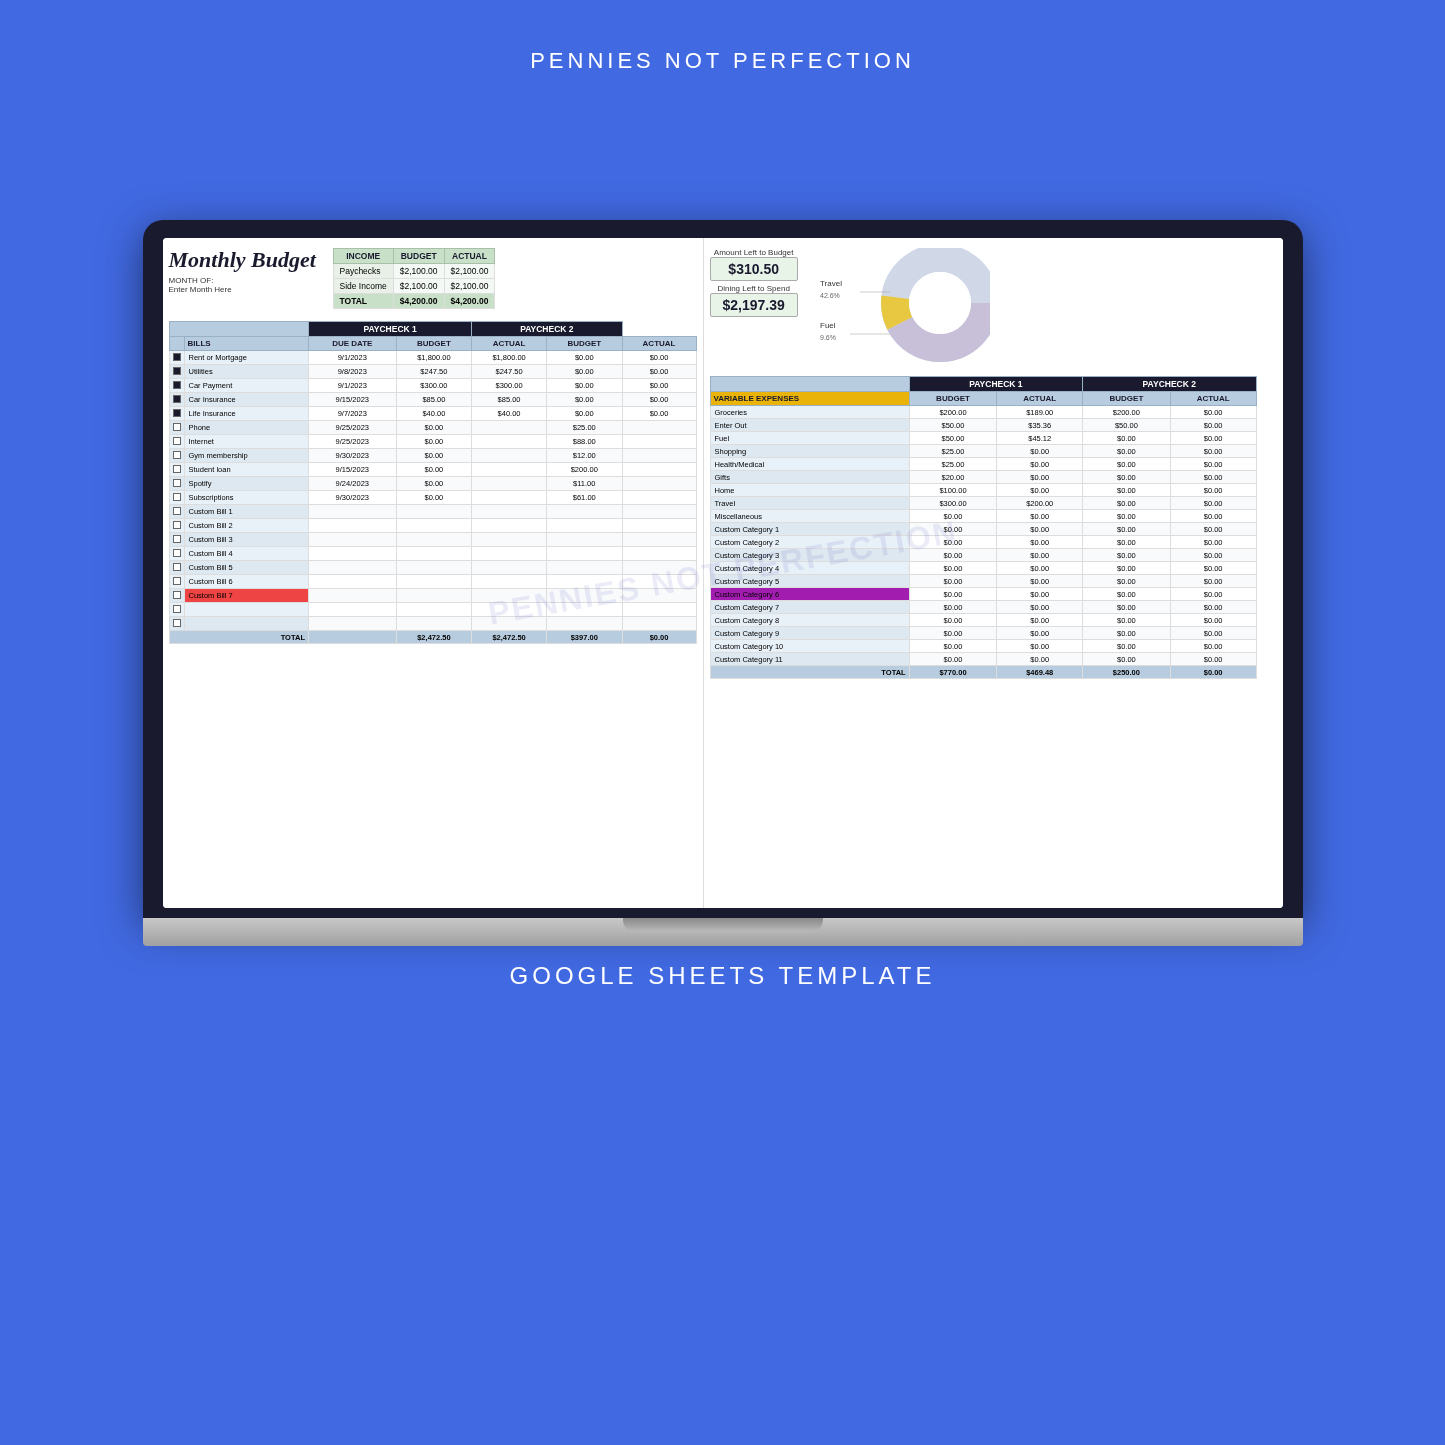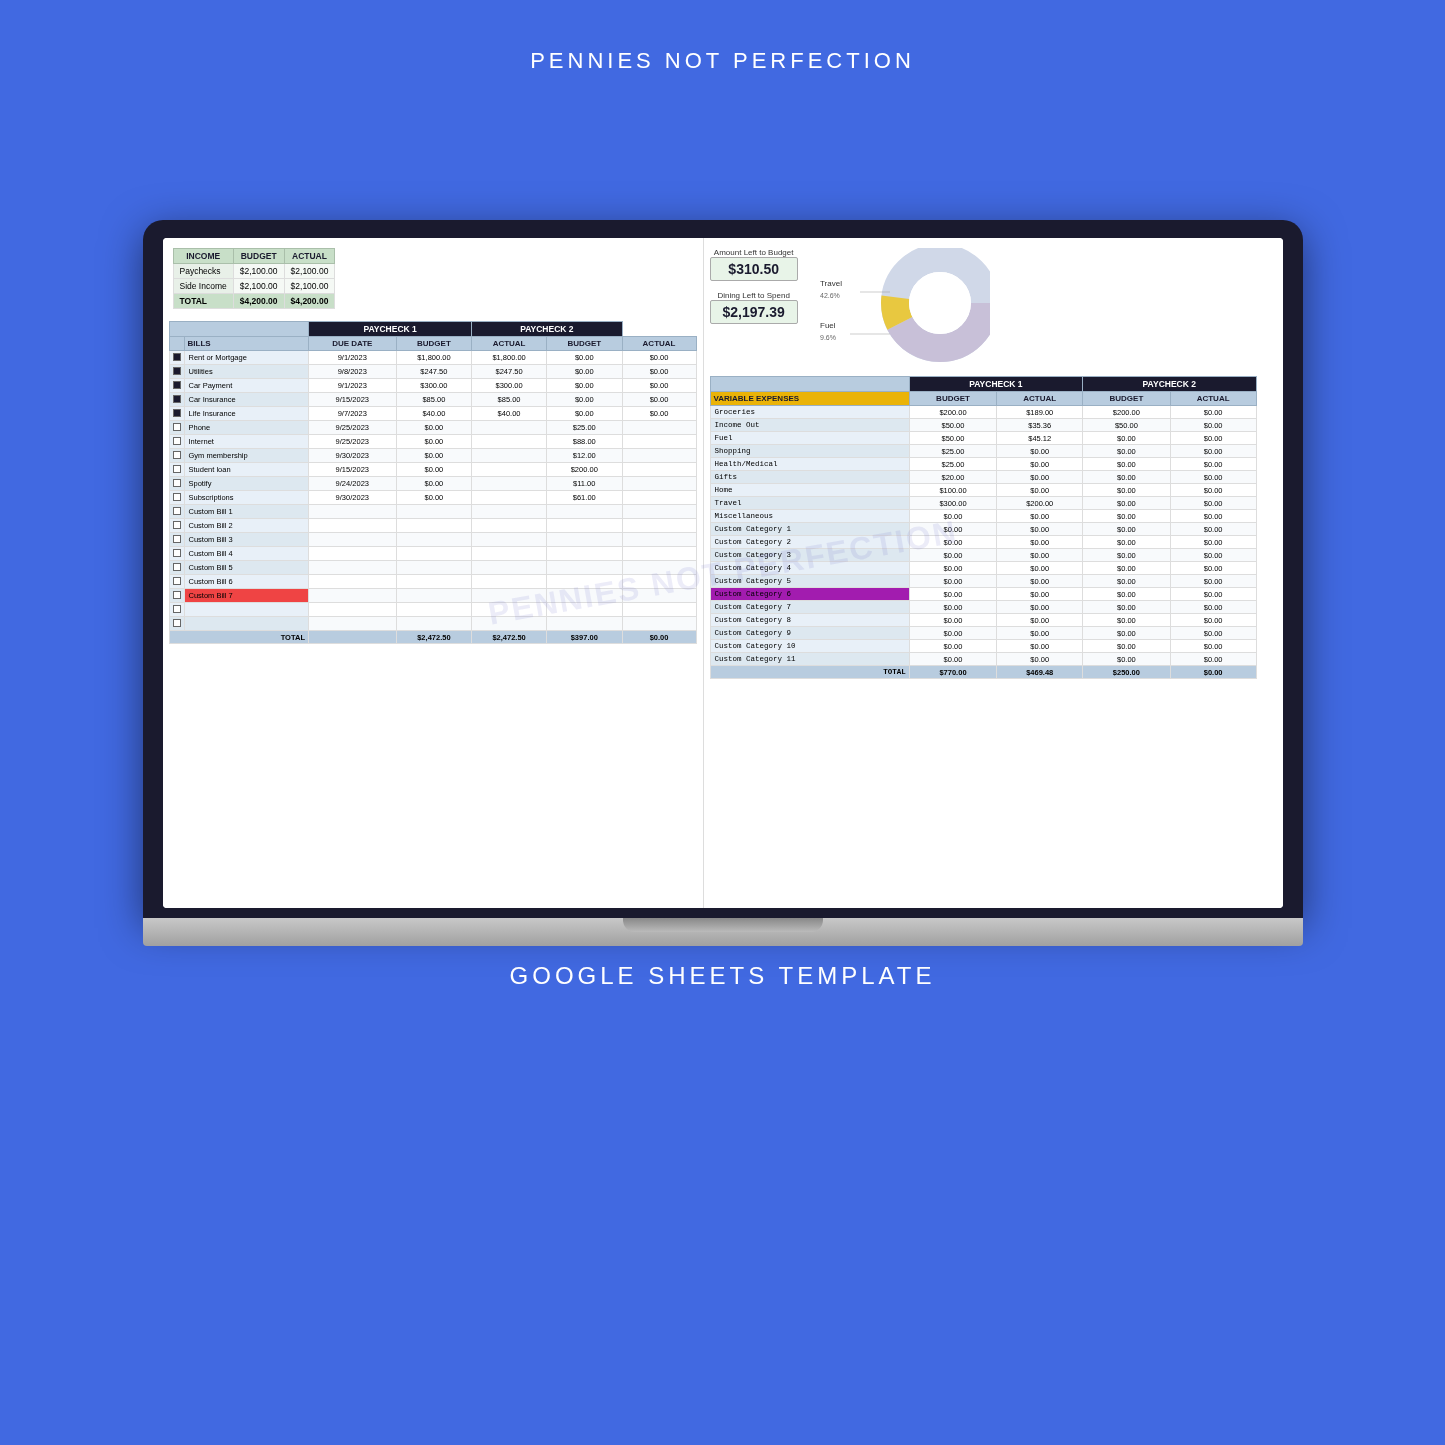--- a/index.html
+++ b/index.html
@@ -247,33 +247,32 @@
 
     .var-table th.var-label-header {
       background: #eab308;
       text-align: left;
       padding-left: 4px;
     }
     .var-table td.var-label {
       text-align: left;
       background: #e8f0f8;
       padding-left: 4px;
-      font-family: Liberation Mono, monospace;
     }
     .var-table tr:nth-child(even) td {
       background: #f8fafc;
     }
     .var-table tr:nth-child(even) td.var-label {
       background: #dde8f0;
     }
 
     .right-amounts {
       display: flex;
       flex-direction: column;
-      gap: 10px;
+      gap: 3px;
     }
   </style>
 </head>
 <body>
 
 <div class="header">
   <div class="header-subtitle">PENNIES NOT PERFECTION</div>
   <div class="header-title">
     <br>
   </div>
@@ -284,20 +283,27 @@
     <div class="laptop-screen-outer">
       <div class="laptop-screen-inner">
 
         <div class="spreadsheet" style="position:relative;">
 
           <div class="watermark">PENNIES NOT PERFECTION</div>
 
           <div class="left-panel">
 
             <div class="ss-top">
+              <div style="width:160px;">
+                <div class="monthly-budget-title">Monthly Budget</div>
+                <div class="month-label">
+                  <span>MONTH OF:</span><br>
+                  <span>Enter Month Here</span>
+                </div>
+              </div>
               <div class="income-table">
                 <table>
                   <tbody>
                       <tr>
                     <th>INCOME</th>
                     <th>BUDGET</th>
                     <th>ACTUAL</th>
                   </tr>
                   <tr>
                     <td class="label-cell">Paychecks</td>
@@ -625,21 +631,21 @@
               </thead>
               <tbody id="var-tbody">
               <tr>
     <td class="var-label" style="background:#e8f0f8">Groceries</td>
     <td style="background:white">$200.00</td>
     <td style="background:white">$189.00</td>
     <td style="background:white">$200.00</td>
     <td style="background:white">$0.00</td>
   </tr>
                   <tr>
-    <td class="var-label" style="background:#dde8f0">Income Out</td>
+    <td class="var-label" style="background:#dde8f0">Enter Out</td>
     <td style="background:#f8fafc">$50.00</td>
     <td style="background:#f8fafc">$35.36</td>
     <td style="background:#f8fafc">$50.00</td>
     <td style="background:#f8fafc">$0.00</td>
   </tr>
                   <tr>
     <td class="var-label" style="background:#e8f0f8">Fuel</td>
     <td style="background:white">$50.00</td>
     <td style="background:white">$45.12</td>
     <td style="background:white">$0.00</td>

